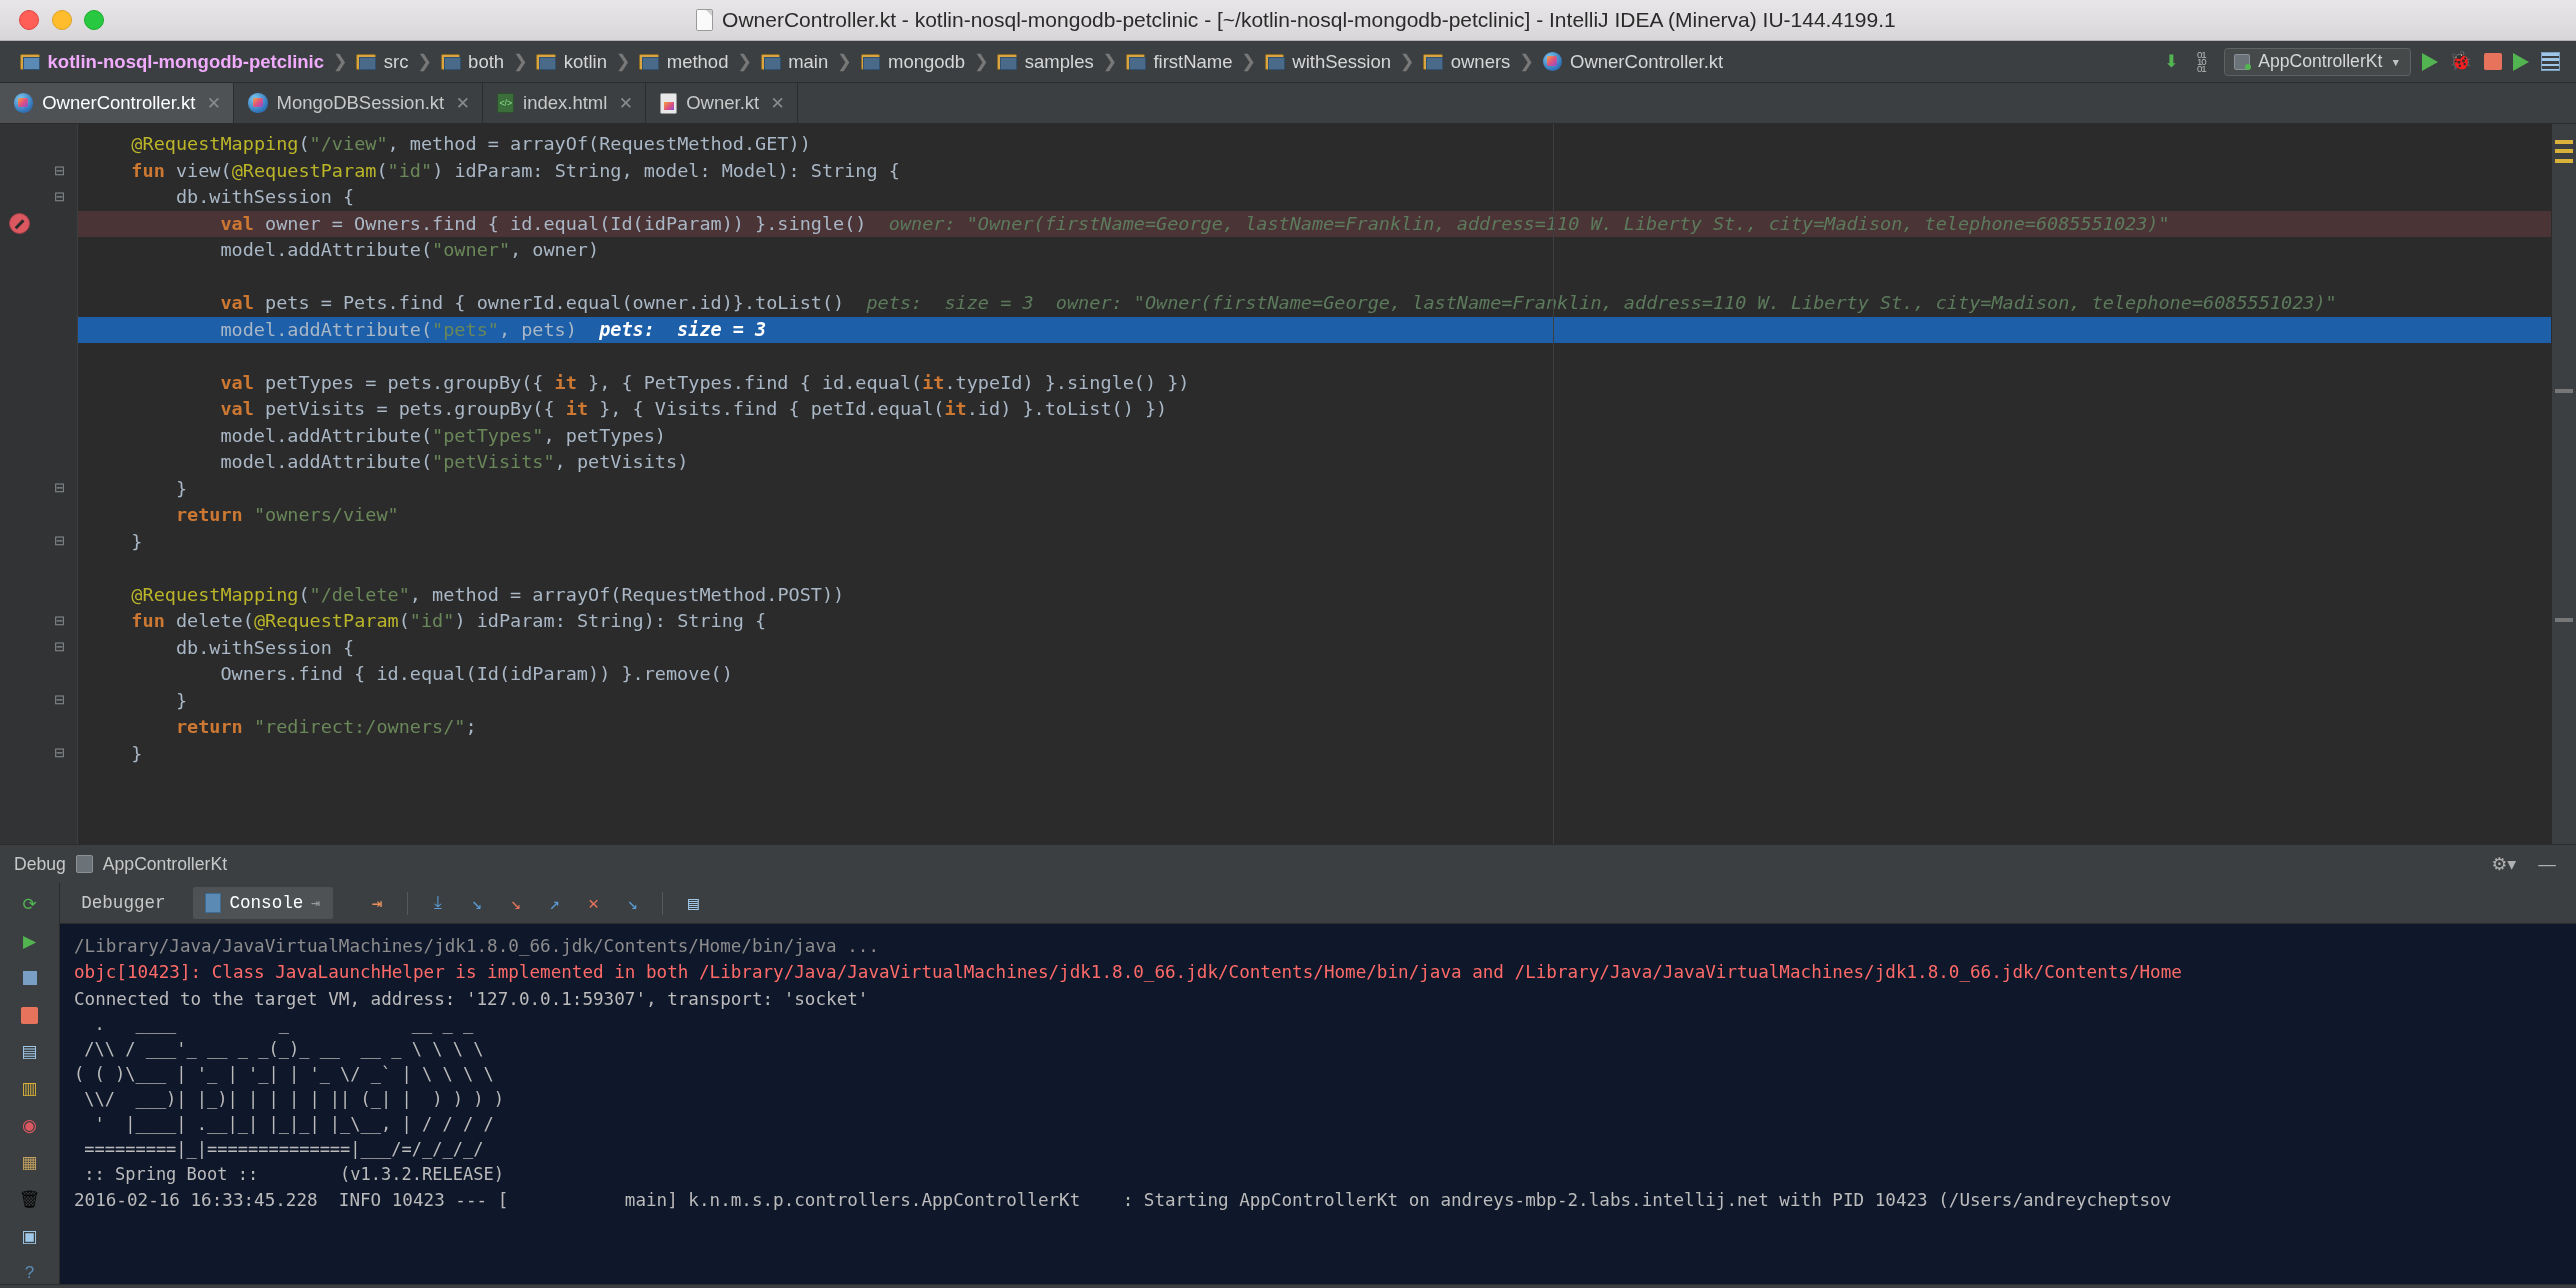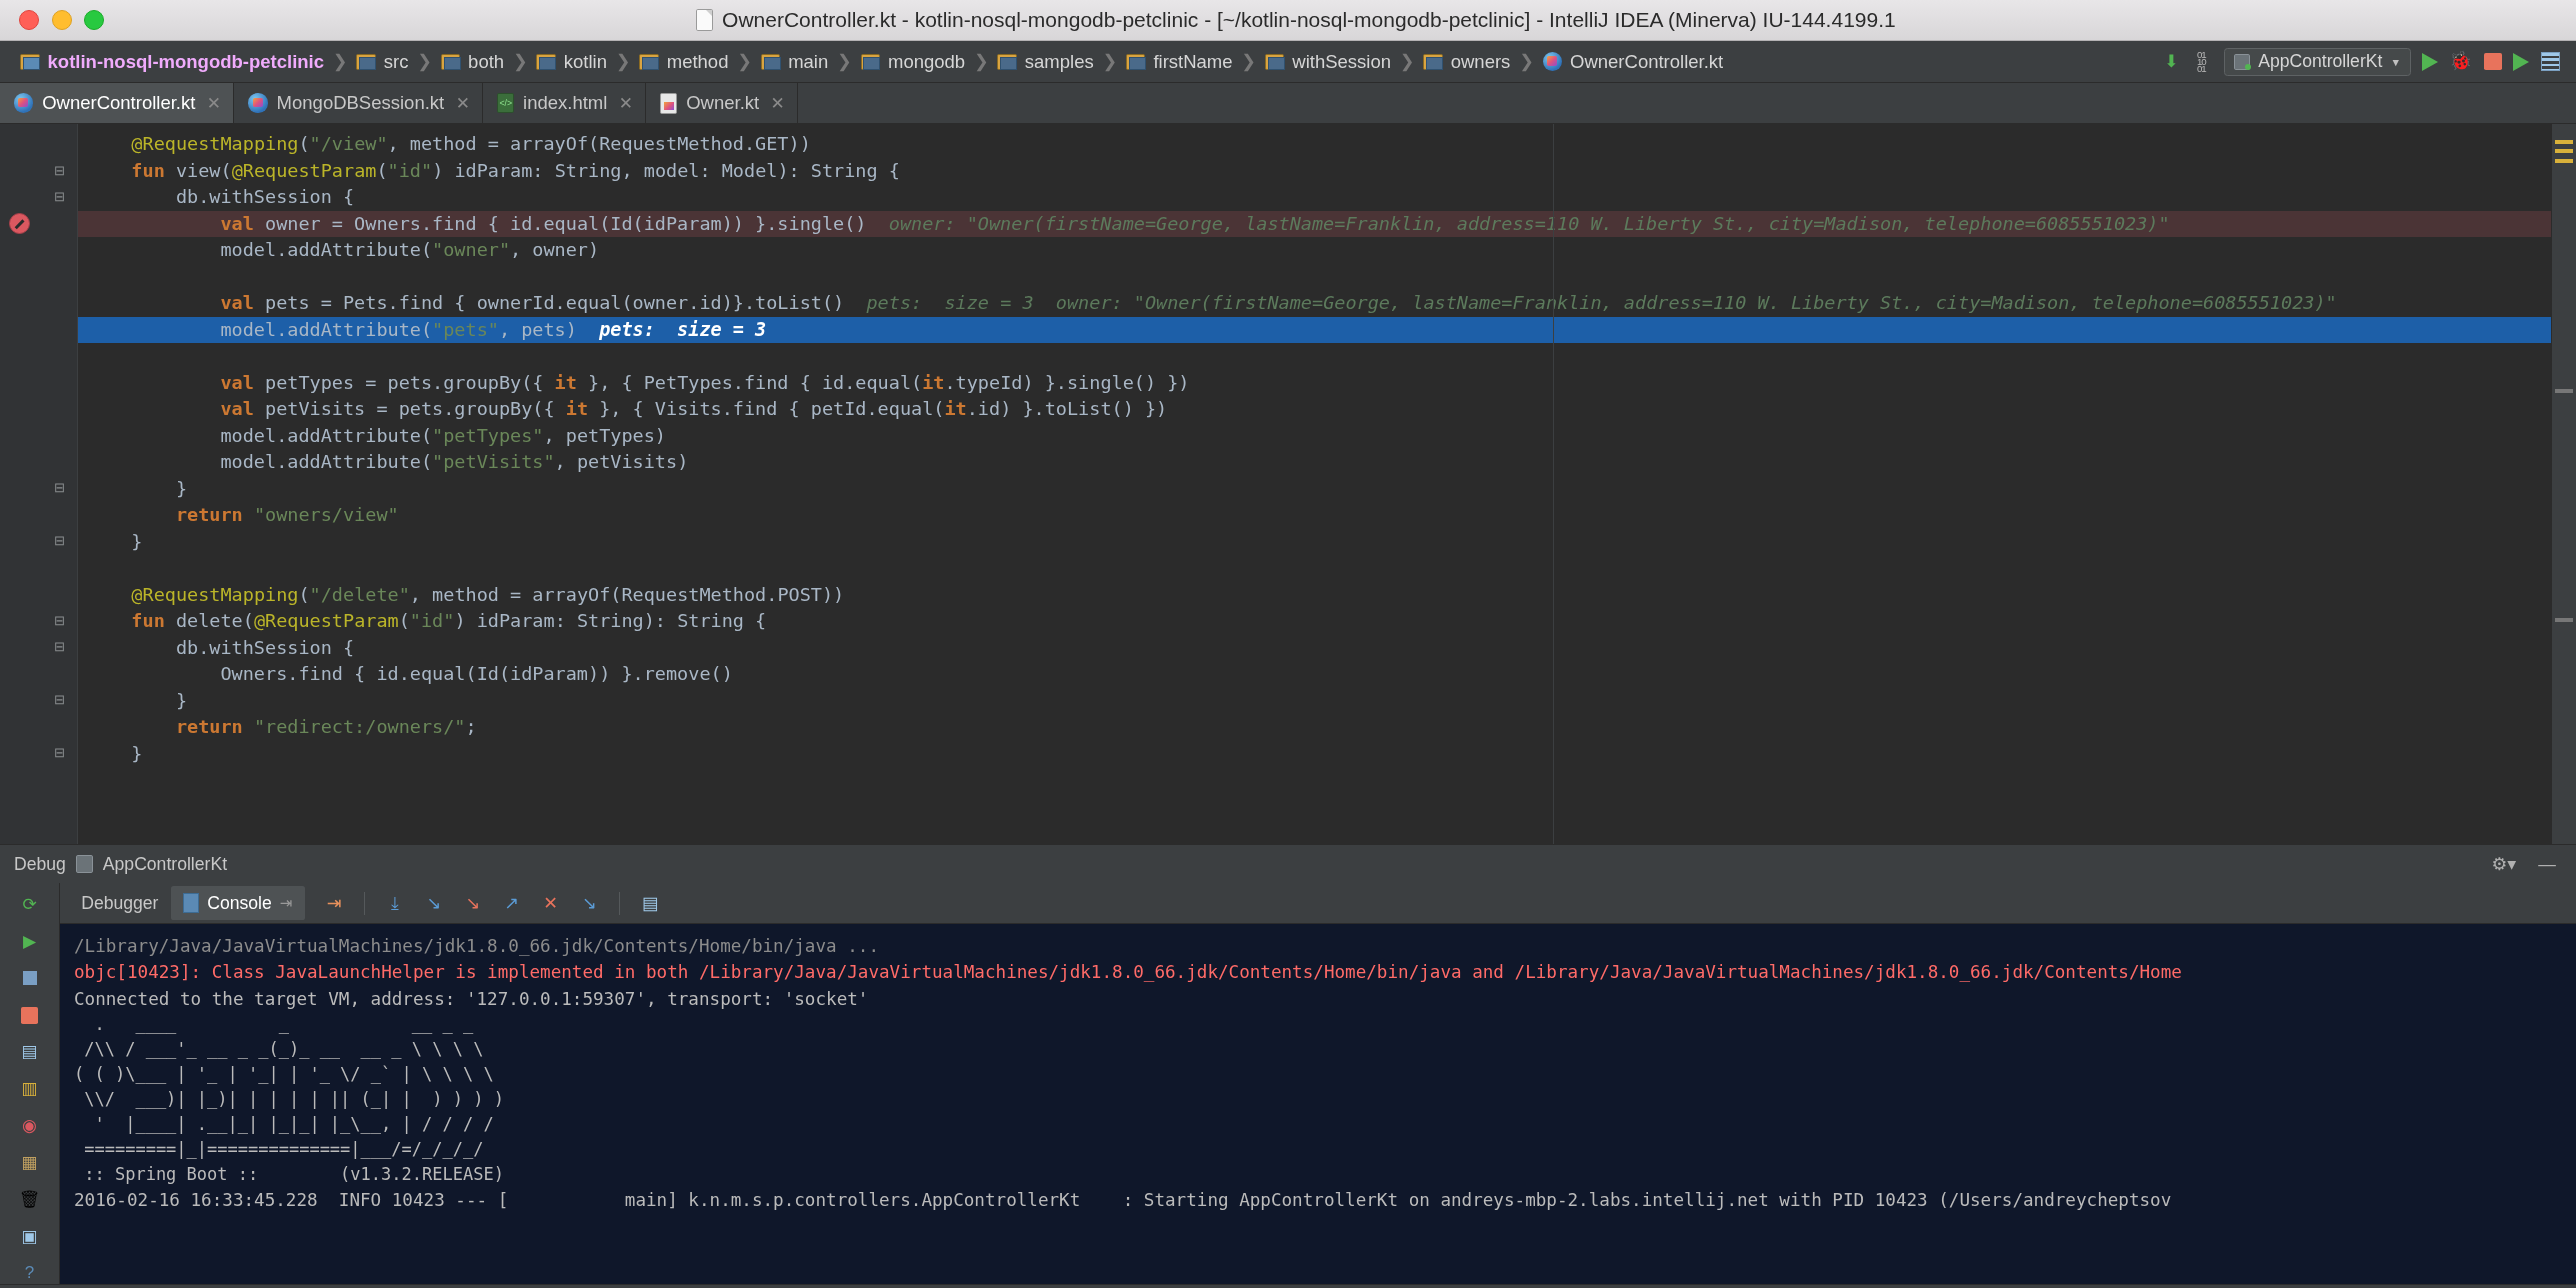--- a/index.html
+++ b/index.html
@@ -202,21 +202,21 @@
     display: flex; flex-direction: column; align-items: center;
     padding-top: 10.6px; gap: 15px;
   }
   .dl-btn {
     width: 30px; height: 30px; display: flex;
     align-items: center; justify-content: center; font-size: 17px;
   }
   .debug-main { flex: 1; display: flex; flex-direction: column; min-width: 0; }
   .debug-tabs {
     height: 41px; background: #3c3f41; display: flex; align-items: center;
-    padding-left: 8.8px; gap: 0; border-bottom: 0.9px solid #2b2b2b;
+    padding-left: 8.8px; gap: 15px; border-bottom: 0.9px solid #2b2b2b; font-family: Liberation Mono, monospace;
   }
   .dtab {
     font-size: 17.6px; color: #c8c8c8; padding: 6.2px 12.4px;
     display: flex; align-items: center; gap: 8px; border-radius: 2.6px;
   }
   .dtab.active { background: #4e5254; color: #ffffff; }
   .dtool { display: flex; align-items: center; gap: 12.4px; padding-left: 16px; }
   .dtool-ico { width: 26.5px; height: 26.5px; display:flex; align-items:center; justify-content:center; font-size: 17.6px; }
   .vsep { width: 0.9px; height: 23px; background: #55595b; margin: 0 4.4px; }
   .console {

